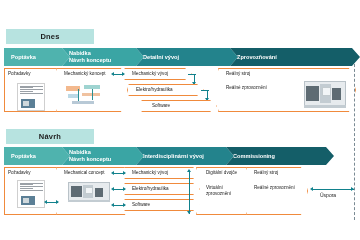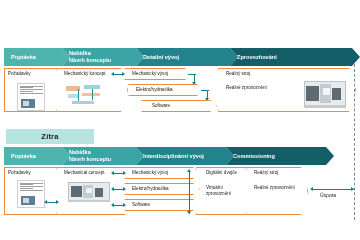--- a/index.html
+++ b/index.html
@@ -73,20 +73,23 @@
 
   
   .dashline{position:absolute;width:0;border-left:1px dashed #7a8a93;}
   .savetxt{position:absolute;font-size:5px;color:#1c1c1c;font-weight:normal;}
 </style>
 </head>
 <body>
 
 <div class="stage">
 
+  <div class="banner" style="left:6px;top:29px;">
+    <span>Dnes</span>
+  </div>
 
   <div class="chevband" style="top:48px;">
     <div class="chev first" style="left:0px;width:66px;background:#4fb3ae;">
       <span>
           <span class="c2">Poptávka</span>
         </span>
     </div>
     <div class="chev" style="left:58px;width:82px;background:#3aa5a4;">
       <span>
         <span class="c2">Nabídka</span>
@@ -158,21 +161,21 @@
   <div class="machine" style="left:300px;top:78px;width:50px;height:32px;">
     <div class="mbody" style="left:4px;top:3px;width:40px;height:25px;"></div>
     <div class="mdark" style="left:6px;top:8px;width:13px;height:15px;"></div>
     <div class="mmid" style="left:20px;top:6px;width:11px;height:19px;"></div>
     <div class="mlight" style="left:22px;top:9px;width:7px;height:7px;"></div>
     <div class="mdark" style="left:32px;top:10px;width:9px;height:12px;"></div>
     <div class="mmid" style="left:4px;top:27px;width:42px;height:3px;"></div>
   </div>
 
   <div class="banner" style="left:6px;top:129px;">
-    <span>Zítra</span>
+    <span>Návrh</span>
   </div>
 
   <div class="chevband" style="top:147px;">
     <div class="chev first" style="left:0px;width:66px;background:#4fb3ae;">
       <span>
           <span class="c2">Poptávka</span>
         </span>
     </div>
     <div class="chev" style="left:58px;width:82px;background:#3aa5a4;">
       <span>

